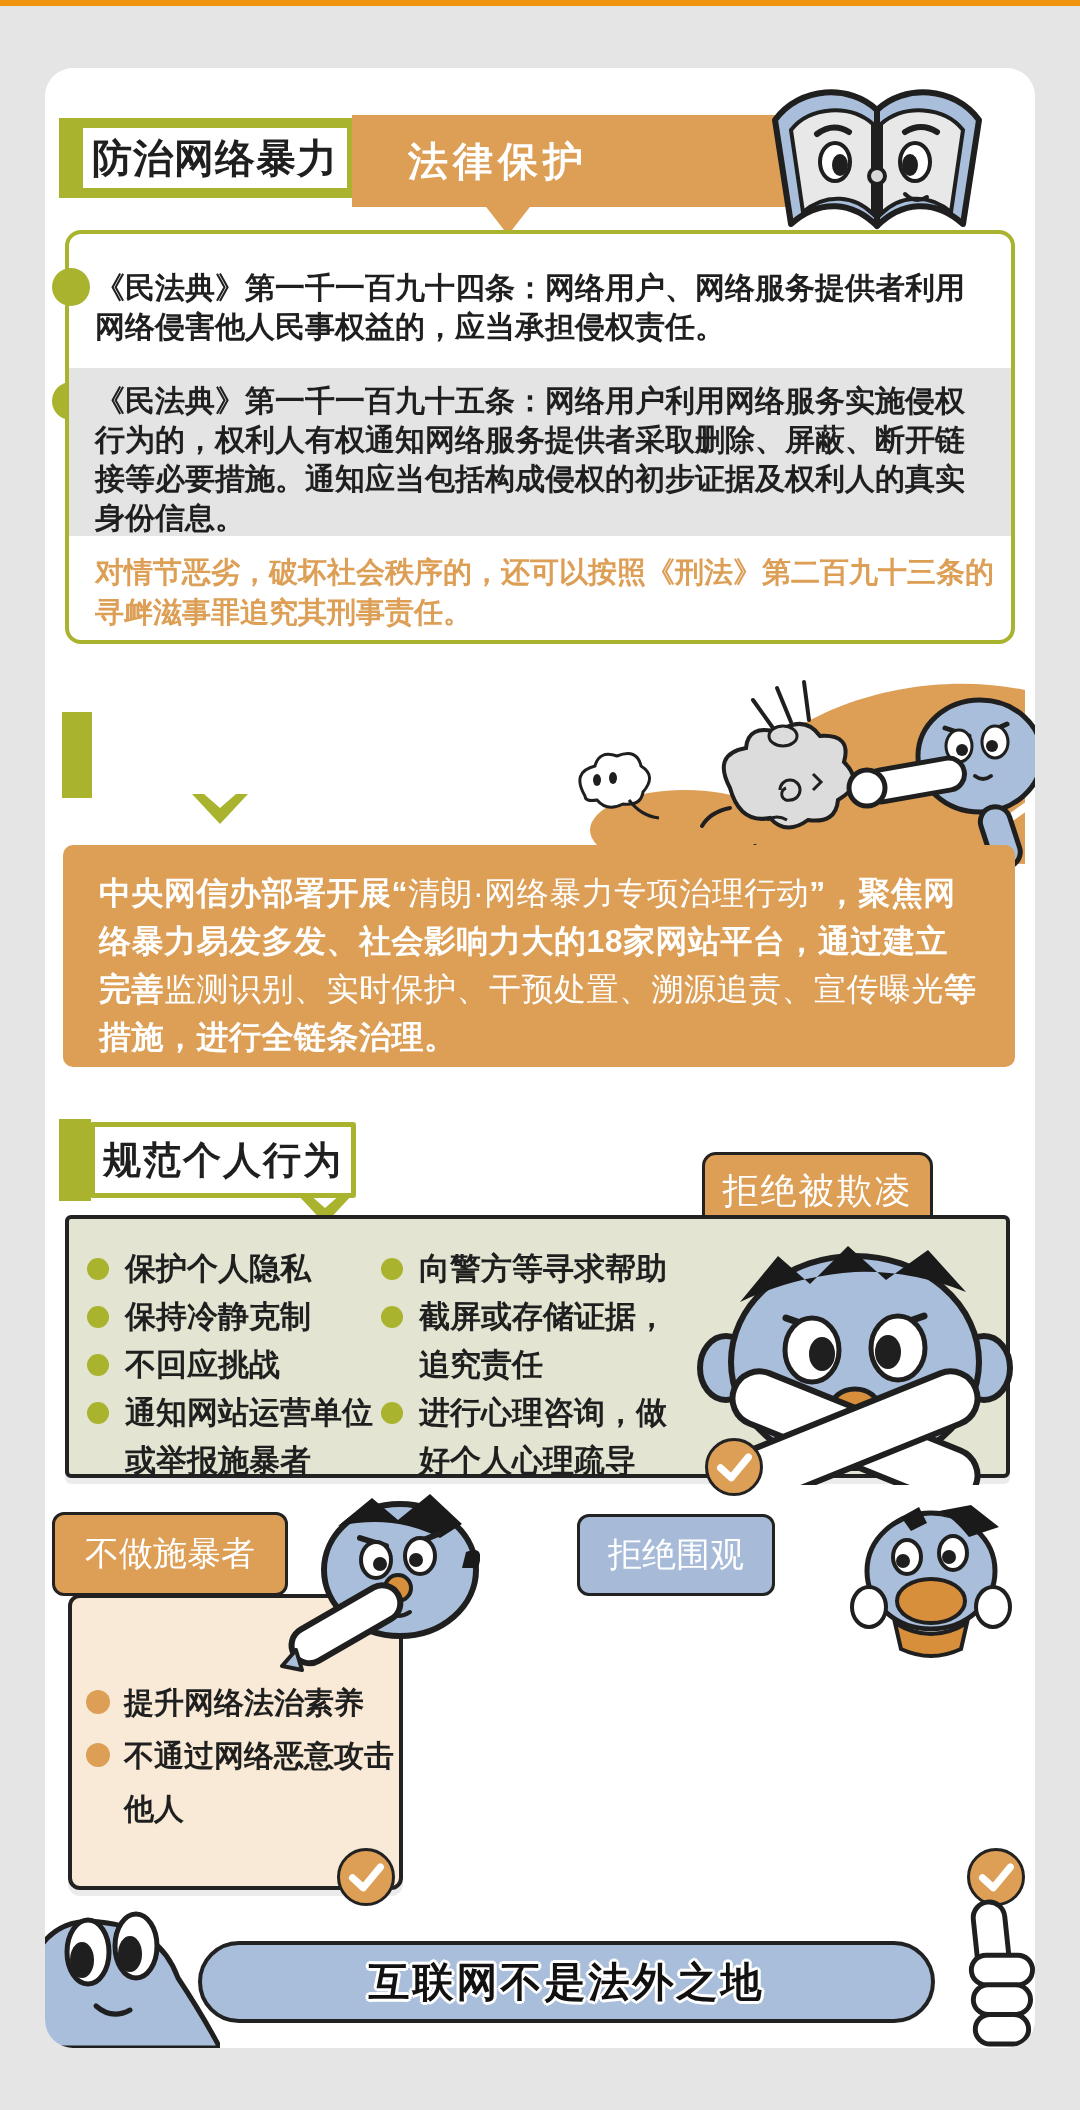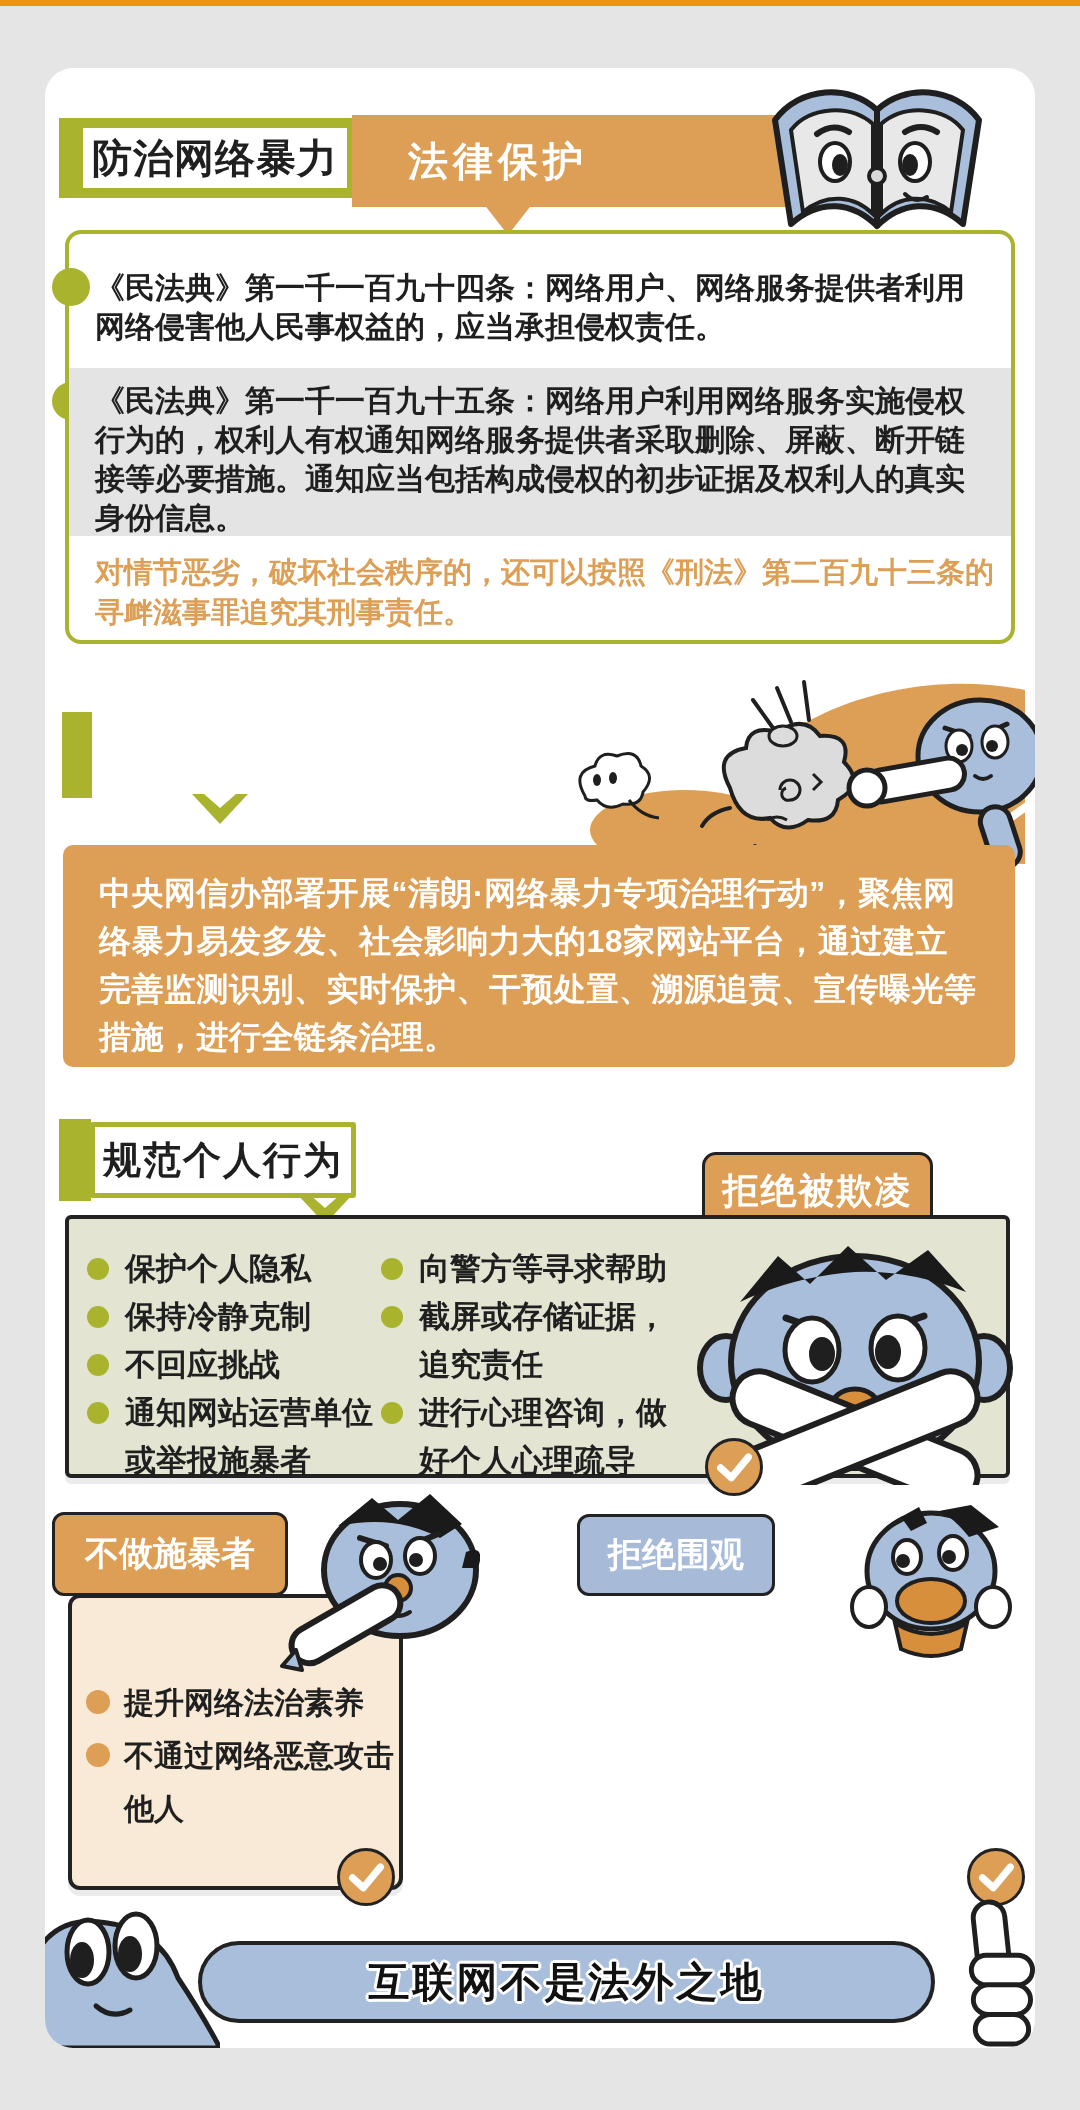--- a/index.html
+++ b/index.html
@@ -31,23 +31,23 @@
   .law-note{position:absolute;left:26px;top:318px;width:906px;font-size:29px;line-height:40px;
     color:var(--tan);font-weight:800;}
   
   .sec-bar{background:var(--olive);}
   .sec-box{background:#fff;border:5px solid var(--olive);color:var(--ink);font-weight:900;
     display:flex;align-items:center;justify-content:center;font-size:38px;letter-spacing:2px;border-radius:3px;}
   
   .crack-box{left:18px;top:777px;width:952px;height:222px;background:var(--tan);border-radius:10px;}
   .crack-text{position:absolute;left:36px;top:24px;width:880px;color:#fff;font-size:32px;
     line-height:48px;font-weight:600;letter-spacing:0.5px;}
-  .crack-text .b{font-weight:700;}
-  
-  .badge{border:3px solid #222;border-radius:14px;color:#fff;font-weight:700;
+  .crack-text .b{font-weight:400;}
+  
+  .badge{border:3px solid #222;border-radius:14px;color:#fff;font-weight:400;
     display:flex;align-items:center;justify-content:center;}
   .badge.tan{background:var(--tan);}
   .badge.blue{background:var(--bluebadge);}
   .list-box{background:var(--sage);border:4px solid #222;border-radius:6px;box-shadow:0 6px 0 rgba(0,0,0,0.08);}
   ul.plist{list-style:none;position:absolute;}
   ul.plist li{position:relative;padding-left:38px;font-size:31px;line-height:48px;font-weight:600;color:var(--ink);}
   ul.plist li .dot{position:absolute;left:0;top:13px;width:22px;height:22px;border-radius:50%;}
   ul.plist.olive li .dot{background:var(--olive);}
   ul.plist.tan li .dot{background:var(--tan);}
   ul.plist.blue li .dot{background:var(--bluebadge);}

